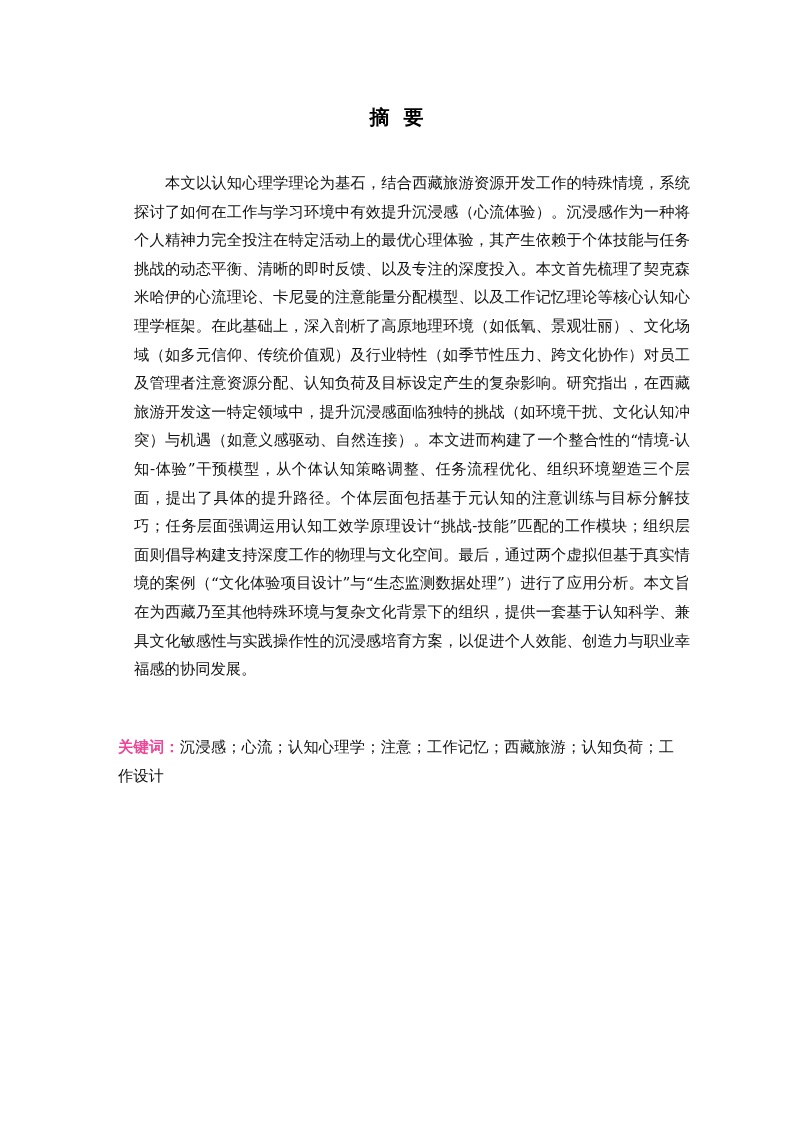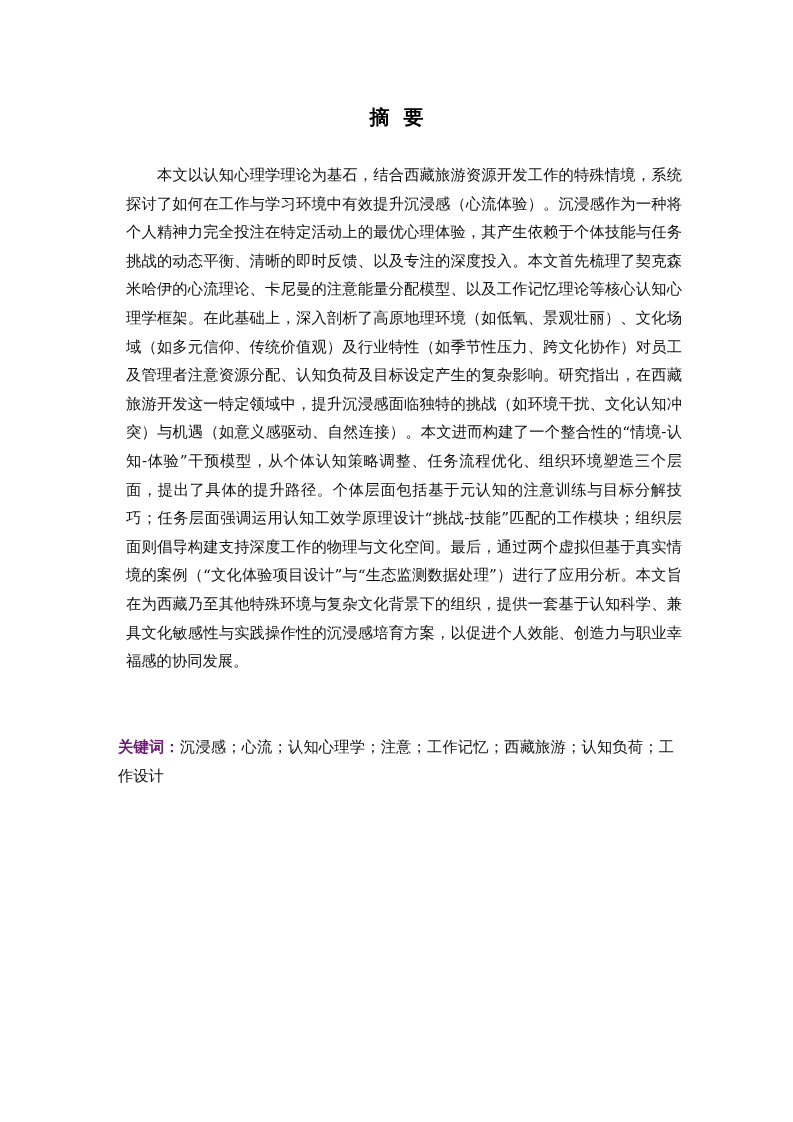--- a/index.html
+++ b/index.html
@@ -8,28 +8,28 @@
       position: absolute; left: 0; top: 0; width: 762px; height: 1122px; background: #fff;
     }
     .title {
       position: absolute; top: 104px; left: 0; width: 793px; text-align: center;
       font-family: "DejaVu Sans", sans-serif; font-weight: bold; font-size: 20px;
       color: #000; letter-spacing: 14px; text-indent: 14px;
     }
     .body-text {
       position: absolute; left: 118px; top: 153px; width: 556px;
       font-family: "DejaVu Serif", serif; font-size: 15.3px; line-height: 28.6px;
-      color: #111; text-align: justify; text-indent: 31px; margin: 8px;
+      color: #111; text-align: justify; text-indent: 31px; margin: 16px;
     }
     .keywords {
       position: absolute; left: 118px; top: 733px; width: 556px;
       font-family: "DejaVu Serif", serif; font-size: 15.3px; line-height: 28.6px;
       color: #111; text-align: justify; margin: 0;
     }
-    .kw-label { font-family: Liberation Sans, sans-serif; font-weight: bold; color: #701a75; }
+    .kw-label { font-family: Liberation Sans, sans-serif; font-weight: bold; color: #ec4899; }
   </style>
 </head>
 <body>
 
 <div class="page">
   <div class="title">摘要</div>
   <p class="body-text">本文以认知心理学理论为基石，结合西藏旅游资源开发工作的特殊情境，系统探讨了如何在工作与学习环境中有效提升沉浸感（心流体验）。沉浸感作为一种将个人精神力完全投注在特定活动上的最优心理体验，其产生依赖于个体技能与任务挑战的动态平衡、清晰的即时反馈、以及专注的深度投入。本文首先梳理了契克森米哈伊的心流理论、卡尼曼的注意能量分配模型、以及工作记忆理论等核心认知心理学框架。在此基础上，深入剖析了高原地理环境（如低氧、景观壮丽）、文化场域（如多元信仰、传统价值观）及行业特性（如季节性压力、跨文化协作）对员工及管理者注意资源分配、认知负荷及目标设定产生的复杂影响。研究指出，在西藏旅游开发这一特定领域中，提升沉浸感面临独特的挑战（如环境干扰、文化认知冲突）与机遇（如意义感驱动、自然连接）。本文进而构建了一个整合性的“情境-认知-体验”干预模型，从个体认知策略调整、任务流程优化、组织环境塑造三个层面，提出了具体的提升路径。个体层面包括基于元认知的注意训练与目标分解技巧；任务层面强调运用认知工效学原理设计“挑战-技能”匹配的工作模块；组织层面则倡导构建支持深度工作的物理与文化空间。最后，通过两个虚拟但基于真实情境的案例（“文化体验项目设计”与“生态监测数据处理”）进行了应用分析。本文旨在为西藏乃至其他特殊环境与复杂文化背景下的组织，提供一套基于认知科学、兼具文化敏感性与实践操作性的沉浸感培育方案，以促进个人效能、创造力与职业幸福感的协同发展。</p>
   <p class="keywords"><span class="kw-label">关键词：</span><span>沉浸感；心流；认知心理学；注意；工作记忆；西藏旅游；认知负荷；工作设计</span></p>
 </div>
 

